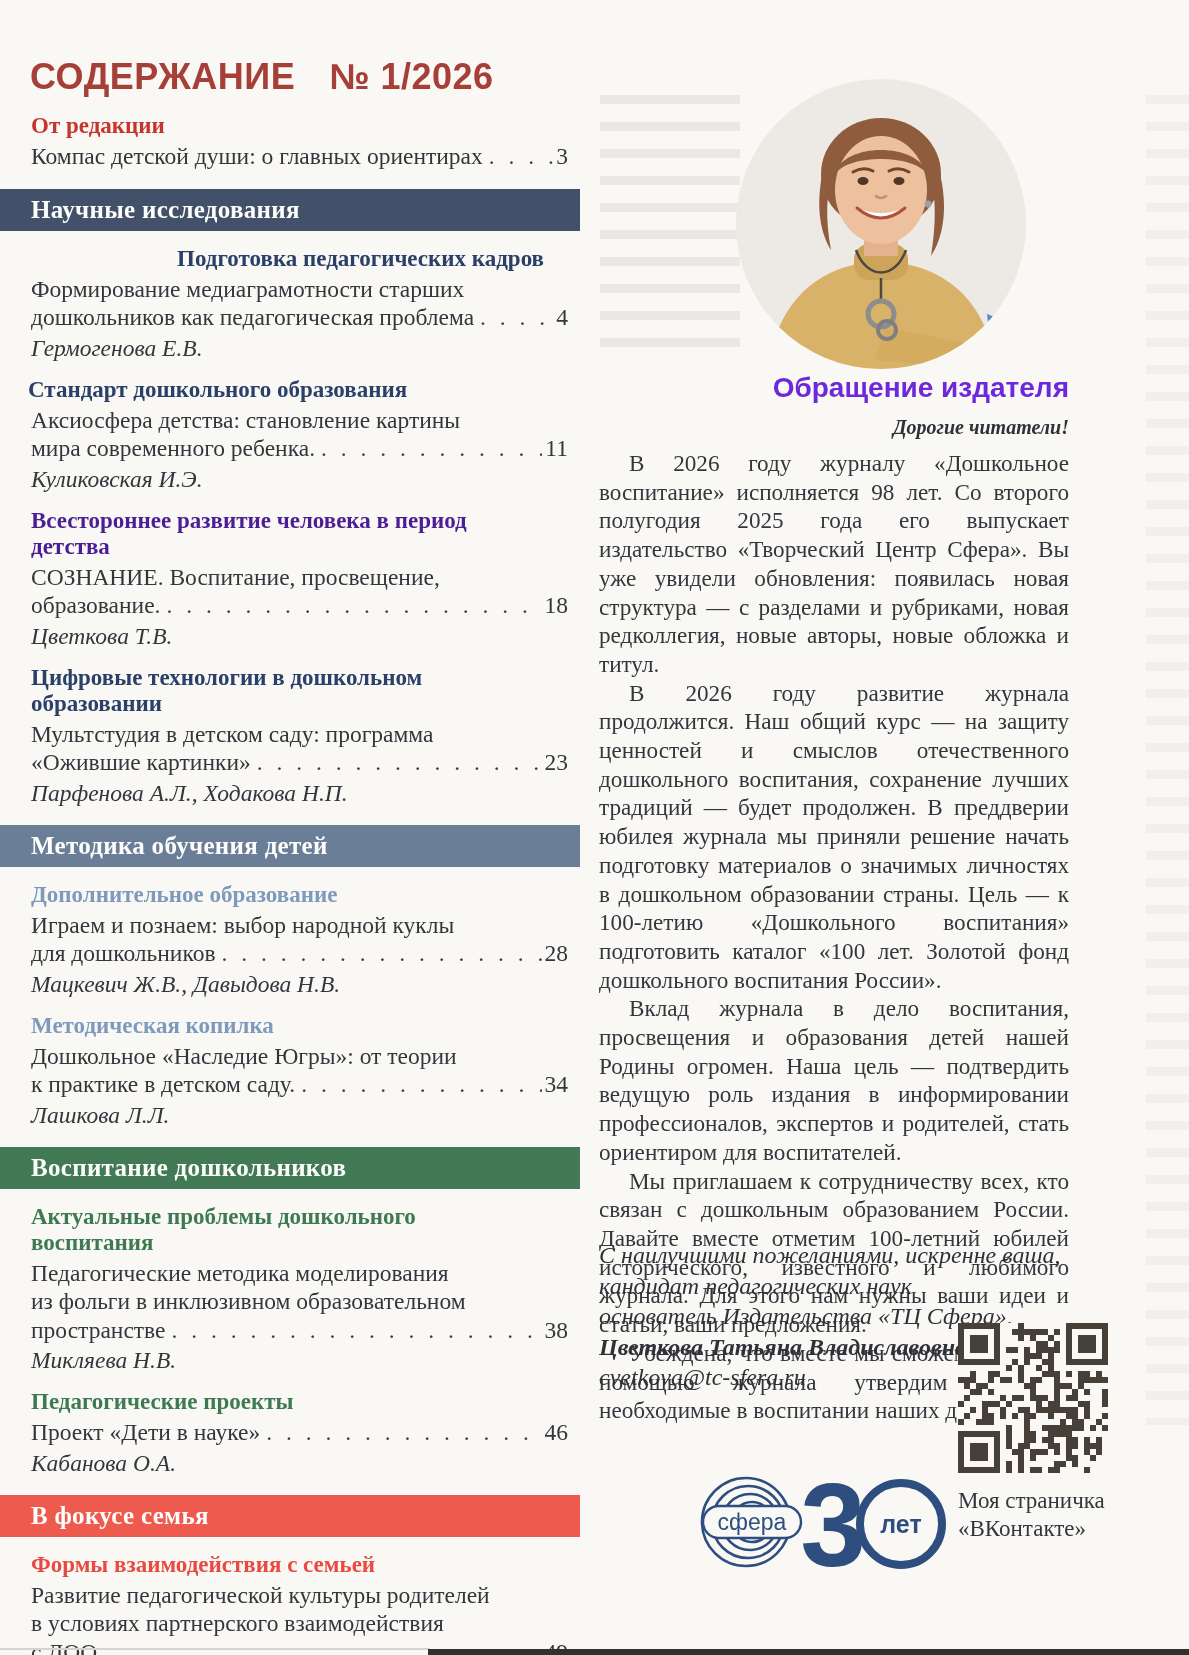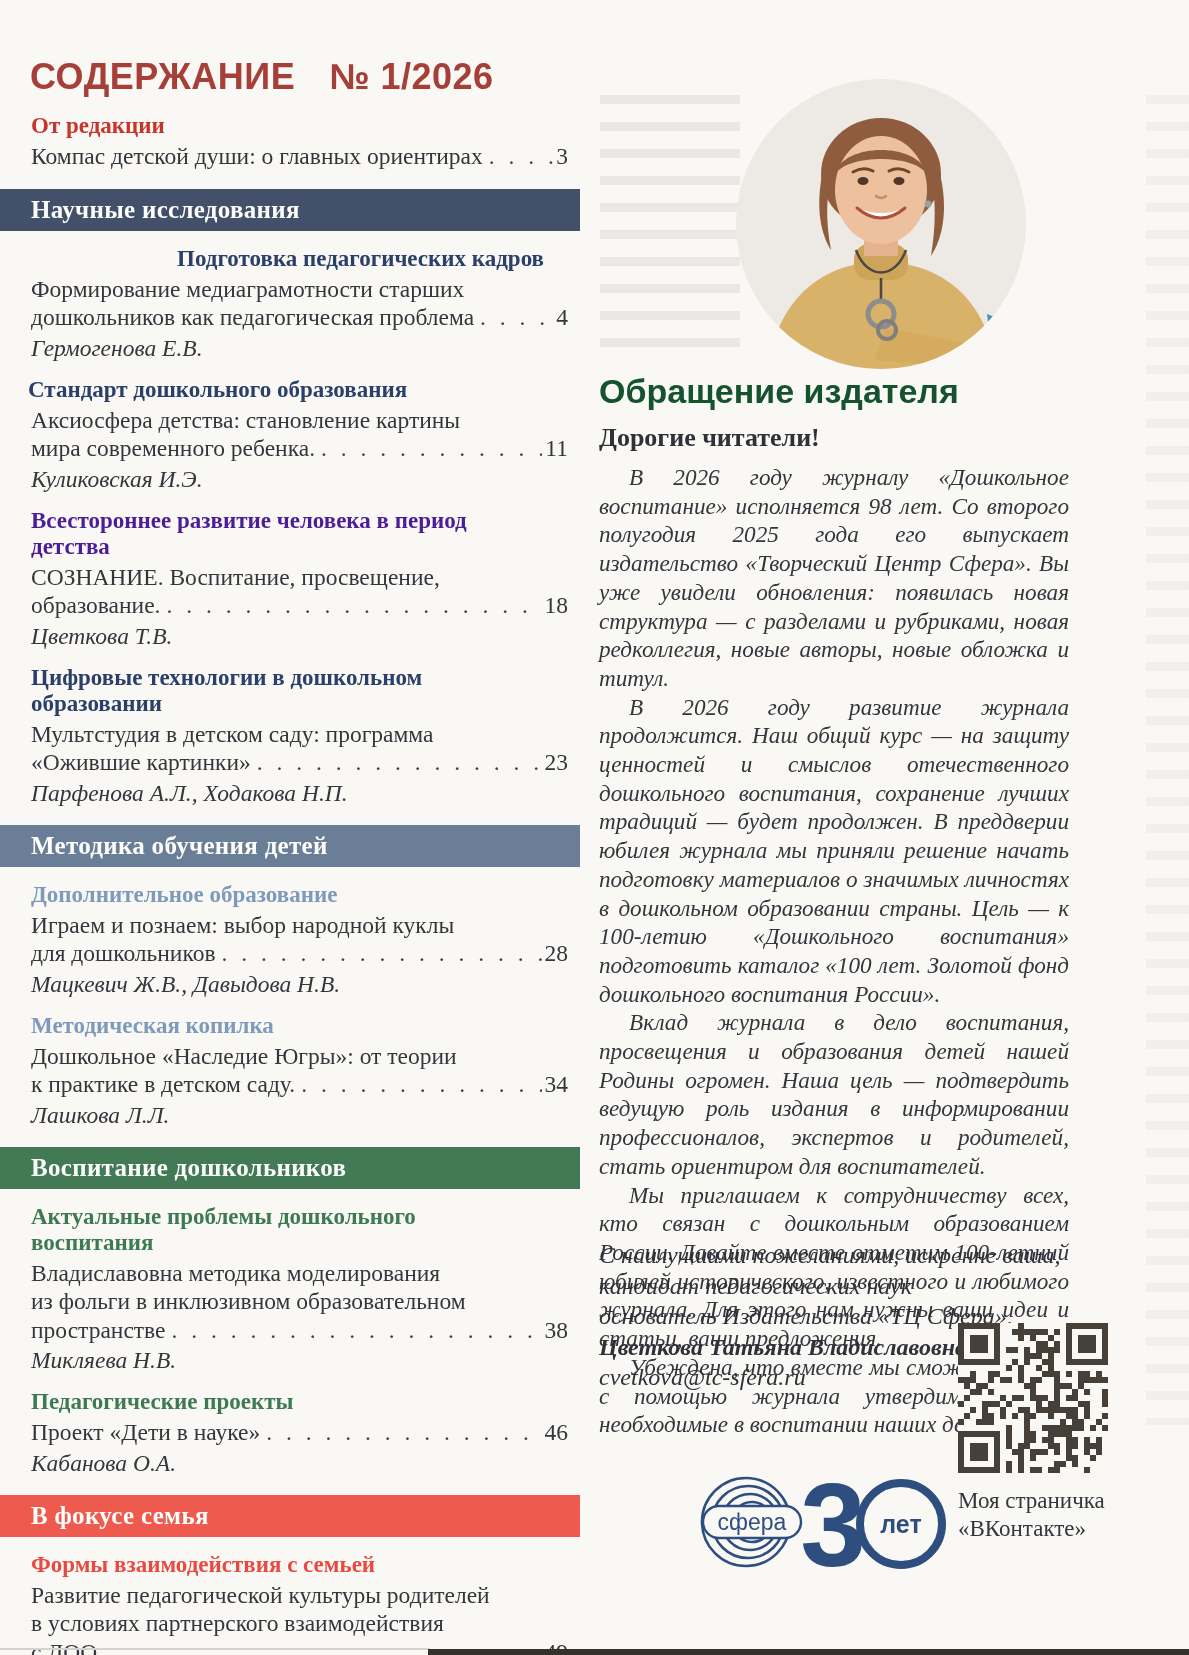--- a/index.html
+++ b/index.html
@@ -16,26 +16,26 @@
   .rubric{font-weight:bold;font-size:23px;line-height:26px;margin:15px 36px 3px 31px;}
   .t-line{font-size:23.5px;line-height:28.5px;margin:0 12px 0 31px;}
   .t-last{display:flex;align-items:baseline;}
   .t-text{white-space:nowrap;}
   .leader{flex:1;overflow:hidden;white-space:nowrap;letter-spacing:4px;margin:0 3px 0 6px;color:#3a3d44;}
   .pageno{white-space:nowrap;font-size:23.5px;}
   .authors{font-style:italic;font-size:23.5px;line-height:27px;margin:3px 31px 10px 31px;}
   
   .photo-wrap{position:absolute;left:735px;top:78px;width:292px;height:292px;}
   .letter{position:absolute;left:599px;top:372px;width:470px;}
-  .letter-title{margin:0 0 12px 0;text-align:left;font-family:"Liberation Sans",sans-serif;
-                font-weight:bold;font-size:34px;color:#14532d;}
-  .salutation{text-align:left;font-weight:bold;font-size:26px;
+  .letter-title{margin:0 0 12px 0;text-align:right;font-family:"Liberation Sans",sans-serif;
+                font-weight:bold;font-size:28px;color:#6d28d9;}
+  .salutation{text-align:right;font-weight:bold;font-style:italic;font-size:20px;
               color:#2e3138;margin:0 0 10px 0;}
   .letter p{margin:0;font-size:23.2px;line-height:28.7px;text-align:justify;
-            text-indent:30px;color:#33363c;font-style:italic;}
+            text-indent:30px;color:#33363c;}
   .signature{position:absolute;left:599px;top:1240px;width:480px;font-style:italic;
              font-size:24px;line-height:30.5px;color:#2e3138;}
   .sig-name{font-weight:bold;}
   .logo{position:absolute;left:698px;top:1462px;width:250px;height:125px;}
   .qr-block{position:absolute;left:958px;top:1323px;width:160px;}
   .qr-caption{font-size:23px;line-height:28px;margin-top:10px;color:#33363c;}
   
   .ghost{position:absolute;pointer-events:none;
          background:repeating-linear-gradient(180deg,rgba(151,149,144,.16) 0 9px,rgba(0,0,0,0) 9px 27px);}
   .g1{left:600px;top:95px;width:140px;height:265px;}
@@ -112,21 +112,21 @@
           <div class="t-line t-last">
             <span class="t-text">к практике в детском саду.</span>
             <span class="leader">. . . . . . . . . . . . . . . . . . . . . . . . . . . . . . . . . . . . . . . . . . . . . . . . . . . . . . . . . . . . </span>
             <span class="pageno">34</span>
           </div>
           <div class="authors">Лашкова Л.Л.</div>
         </section>
         <section class="toc-section">
           <div class="banner" style="background: rgb(65, 122, 85);">Воспитание дошкольников</div>
           <div class="rubric" style="color: rgb(61, 122, 82);">Актуальные проблемы дошкольного воспитания</div>
-          <div class="t-line">Владиславовна методика моделирования</div>
+          <div class="t-line">Педагогические методика моделирования</div>
           <div class="t-line">из фольги в инклюзивном образовательном</div>
           <div class="t-line t-last">
             <span class="t-text">пространстве</span>
             <span class="leader">. . . . . . . . . . . . . . . . . . . . . . . . . . . . . . . . . . . . . . . . . . . . . . . . . . . . . . . . . . . . </span>
             <span class="pageno">38</span>
           </div>
           <div class="authors">Микляева Н.В.</div>
           <div class="rubric" style="color: rgb(61, 122, 82);">Педагогические проекты</div>
           <div class="t-line t-last">
             <span class="t-text">Проект «Дети в науке»</span>

